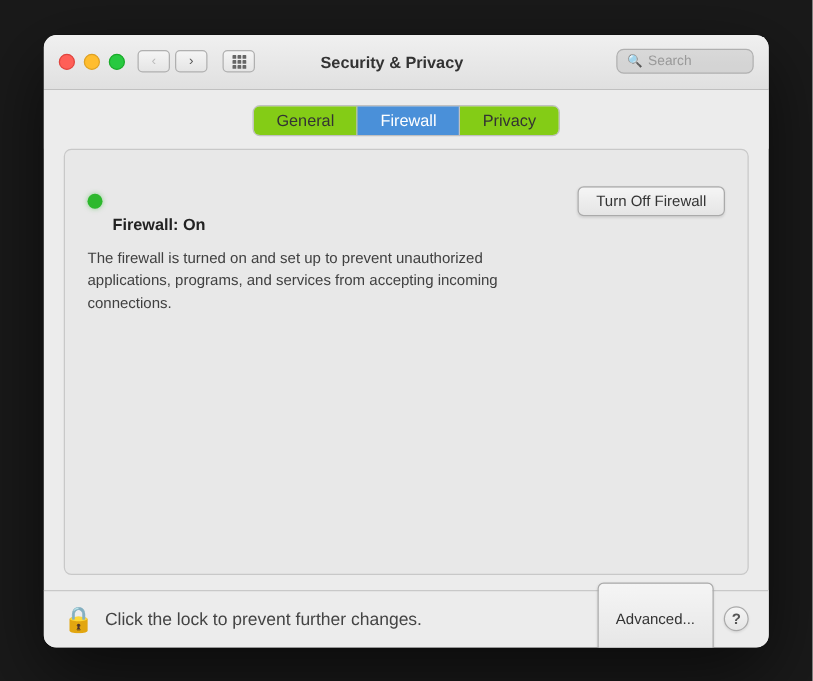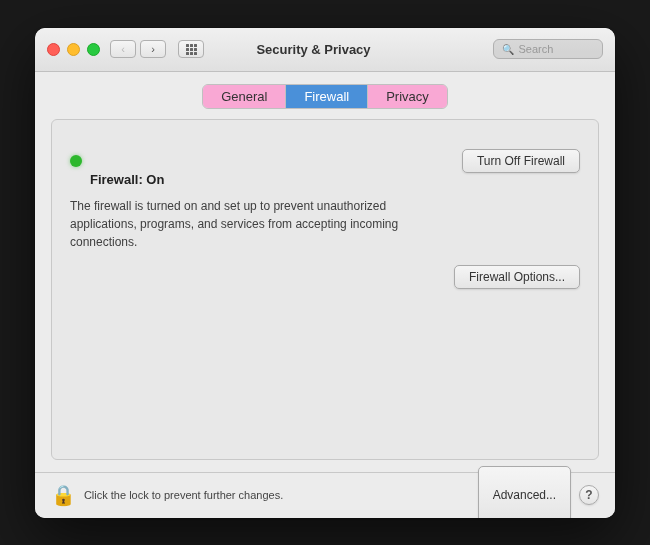--- a/index.html
+++ b/index.html
@@ -130,21 +130,21 @@
       border-radius: 6px;
       border: 0.5px solid #c0c0c0;
       overflow: hidden;
     }
     .tab {
       padding: 4px 18px;
       font-size: 13px;
       color: #333;
       cursor: pointer;
       border-right: 0.5px solid #c0c0c0;
-      background: #f9a8d4;
+      background: #84cc16;
     }
     .tab:last-child { border-right: none; }
     .tab.active {
       background: #4a90d9;
       color: white;
       font-weight: 500;
     }
     
     .content {
       flex: 1;
@@ -222,21 +222,21 @@
     }
     .lock-icon-area {
       display: flex;
       align-items: center;
       gap: 8px;
     }
     .lock-svg {
       font-size: 20px;
     }
     .lock-text {
-      font-size: 11px;
+      font-size: 14px;
       color: #444;
     }
     .bottom-right {
       margin-left: auto;
       display: flex;
       align-items: center;
       gap: 8px;
     }
     .advanced-btn {
       background: linear-gradient(to bottom, #f5f5f5, #e5e5e5);
@@ -313,23 +313,20 @@
 
   <div class="content">
     <div class="firewall-status-row">
       <div class="firewall-status-left">
         <div class="status-dot"></div>
         <span class="firewall-label">Firewall: On</span>
       </div>
       <button class="turn-off-btn">Turn Off Firewall</button>
     </div>
     <p class="firewall-desc">The firewall is turned on and set up to prevent unauthorized applications, programs, and services from accepting incoming connections.</p>
-    <div class="firewall-options-row">
-      <button class="firewall-options-btn">Firewall Options...</button>
-    </div>
   </div>
 
   <div class="bottom-bar">
     <div class="lock-icon-area">
       <span class="lock-svg">🔒</span>
       <span class="lock-text">Click the lock to prevent further changes.</span>
     </div>
     <div class="bottom-right">
       <button class="advanced-btn">Advanced...</button>
       <div class="help-btn">?</div>

